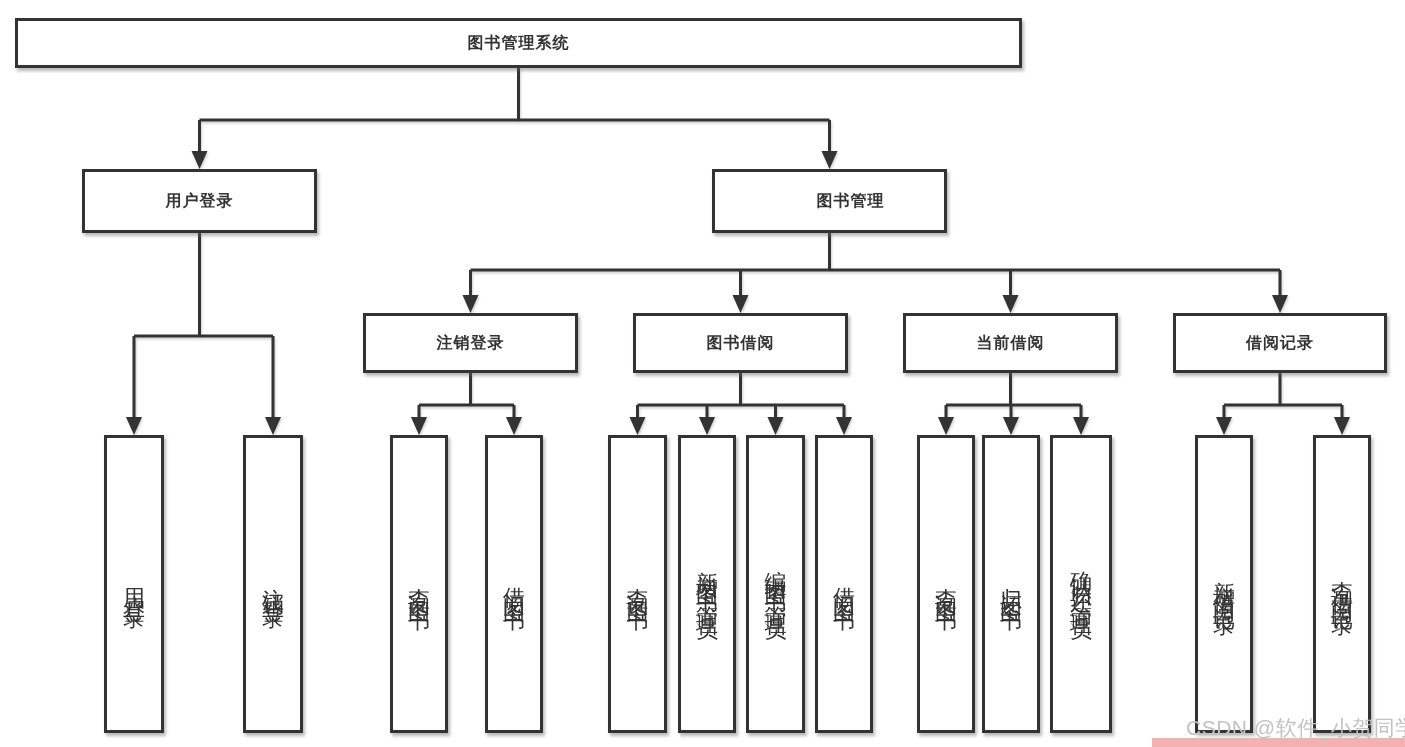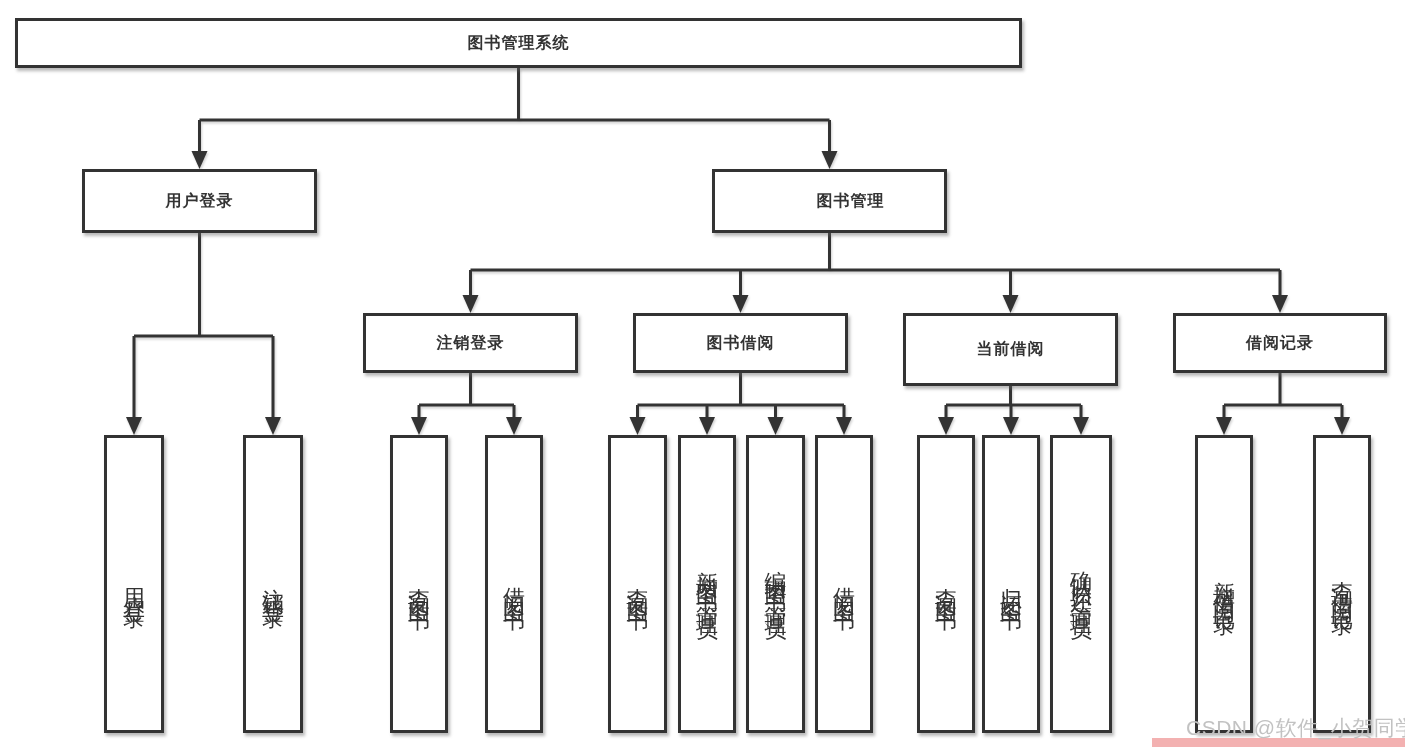--- a/index.html
+++ b/index.html
@@ -22,21 +22,21 @@
   .node.v .label {
     writing-mode:vertical-rl; text-orientation:mixed;
     font-size:22px; line-height:1; letter-spacing:7px; white-space:nowrap;
   }
   
   .n-root   { left:15px;  top:18px;  width:1007px; height:50px; }
   .n-login  { left:82px;  top:169px; width:235px;  height:64px; }
   .n-mgmt   { left:712px; top:169px; width:235px;  height:64px;padding-left:42px; }
   .n-newrec { left:363px; top:313px; width:215px;  height:60px; }
   .n-borrow { left:633px; top:313px; width:215px;  height:60px; }
-  .n-current{ left:903px; top:313px; width:215px;  height:73px; }
+  .n-current{ left:903px; top:313px; width:215px;  height:60px; }
   .n-record { left:1173px;top:313px; width:214px;  height:60px;justify-content:center; }
   
   .leaf { top:435px; height:298px; }
   .l1  { left:104px;  width:60px; }
   .l2  { left:243px;  width:60px; }
   .l3  { left:390px;  width:58px; }
   .l4  { left:485px;  width:58px; }
   .l5  { left:608px;  width:59px; }
   .l6  { left:678px;  width:58px; }
   .l7  { left:746px;  width:59px; }

